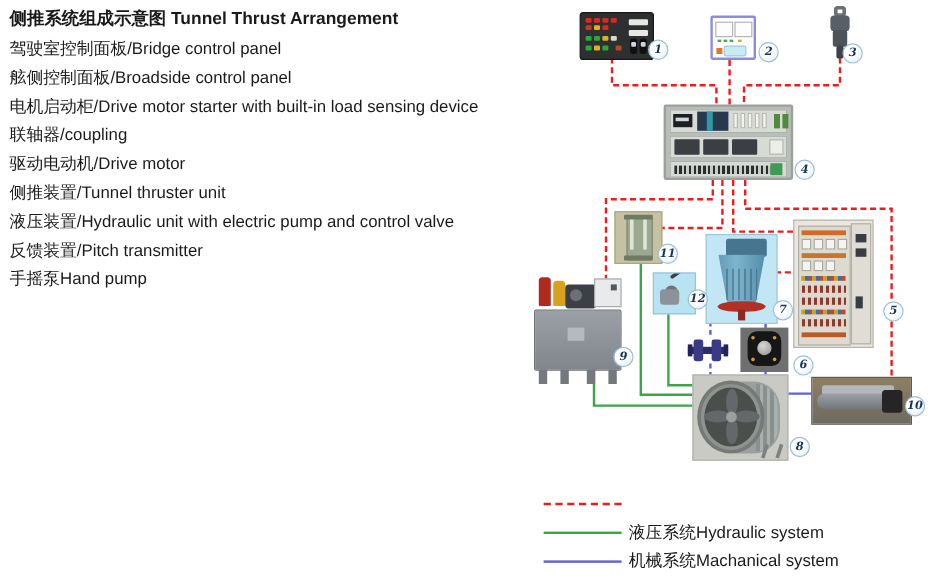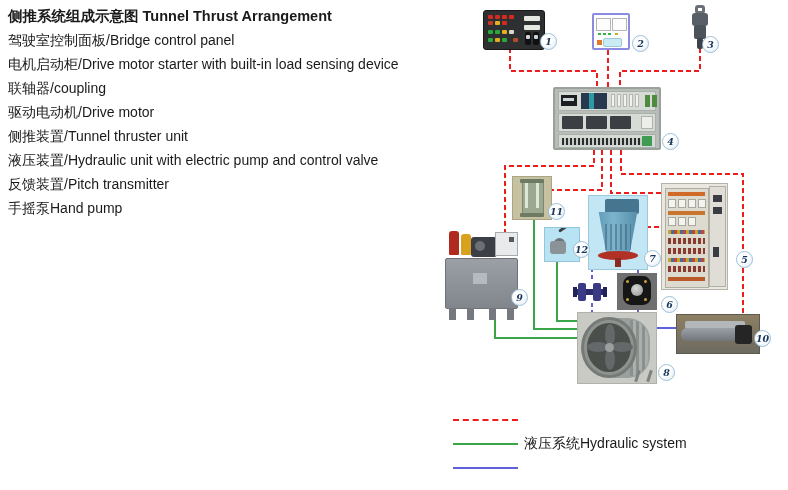--- a/index.html
+++ b/index.html
@@ -125,20 +125,21 @@
   .lg-row{display:flex;align-items:center;height:24px;}
   .lg-swatch{width:65px;height:0;margin-right:6px;}
   .lg-label{font-size:14px;white-space:nowrap;}
 </style>
 </head>
 <body>
 
 <div class="list">
   <div class="title">侧推系统组成示意图 Tunnel Thrust Arrangement</div>
   <div class="list-item">驾驶室控制面板/Bridge control panel</div>
+  <div class="list-item">舷侧控制面板/Broadside control panel</div>
   <div class="list-item">电机启动柜/Drive motor starter with built-in load sensing device</div>
   <div class="list-item">联轴器/coupling</div>
   <div class="list-item">驱动电动机/Drive motor</div>
   <div class="list-item">侧推装置/Tunnel thruster unit</div>
   <div class="list-item">液压装置/Hydraulic unit with electric pump and control valve</div>
   <div class="list-item">反馈装置/Pitch transmitter</div>
   <div class="list-item">手摇泵Hand pump</div>
 </div>
 
 <svg id="wires" width="788" height="490">
@@ -353,14 +354,15 @@
 <div class="legend">
   <div class="lg-row">
     <div class="lg-swatch" style="border-top:2px dashed #ee1c1c;"></div>
   </div>
   <div class="lg-row">
     <div class="lg-swatch" style="border-top:2px solid #3aa648;"></div>
     <div class="lg-label">液压系统Hydraulic system</div>
   </div>
   <div class="lg-row">
     <div class="lg-swatch" style="border-top:2px solid #6060d8;"></div>
+    <div class="lg-label">机械系统Machanical system</div>
   </div>
 </div>
 
 </body></html>

